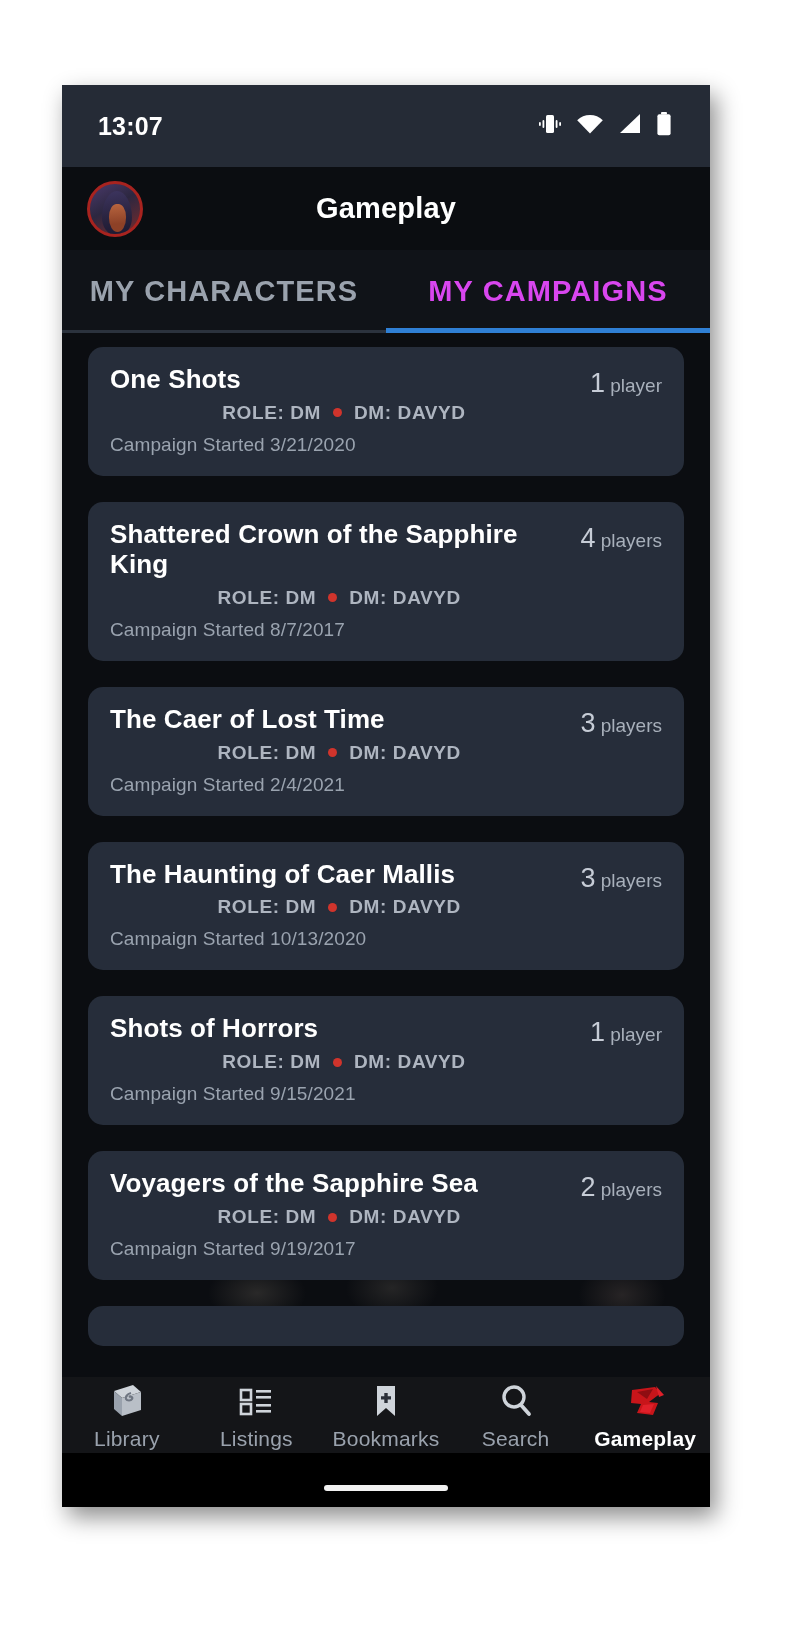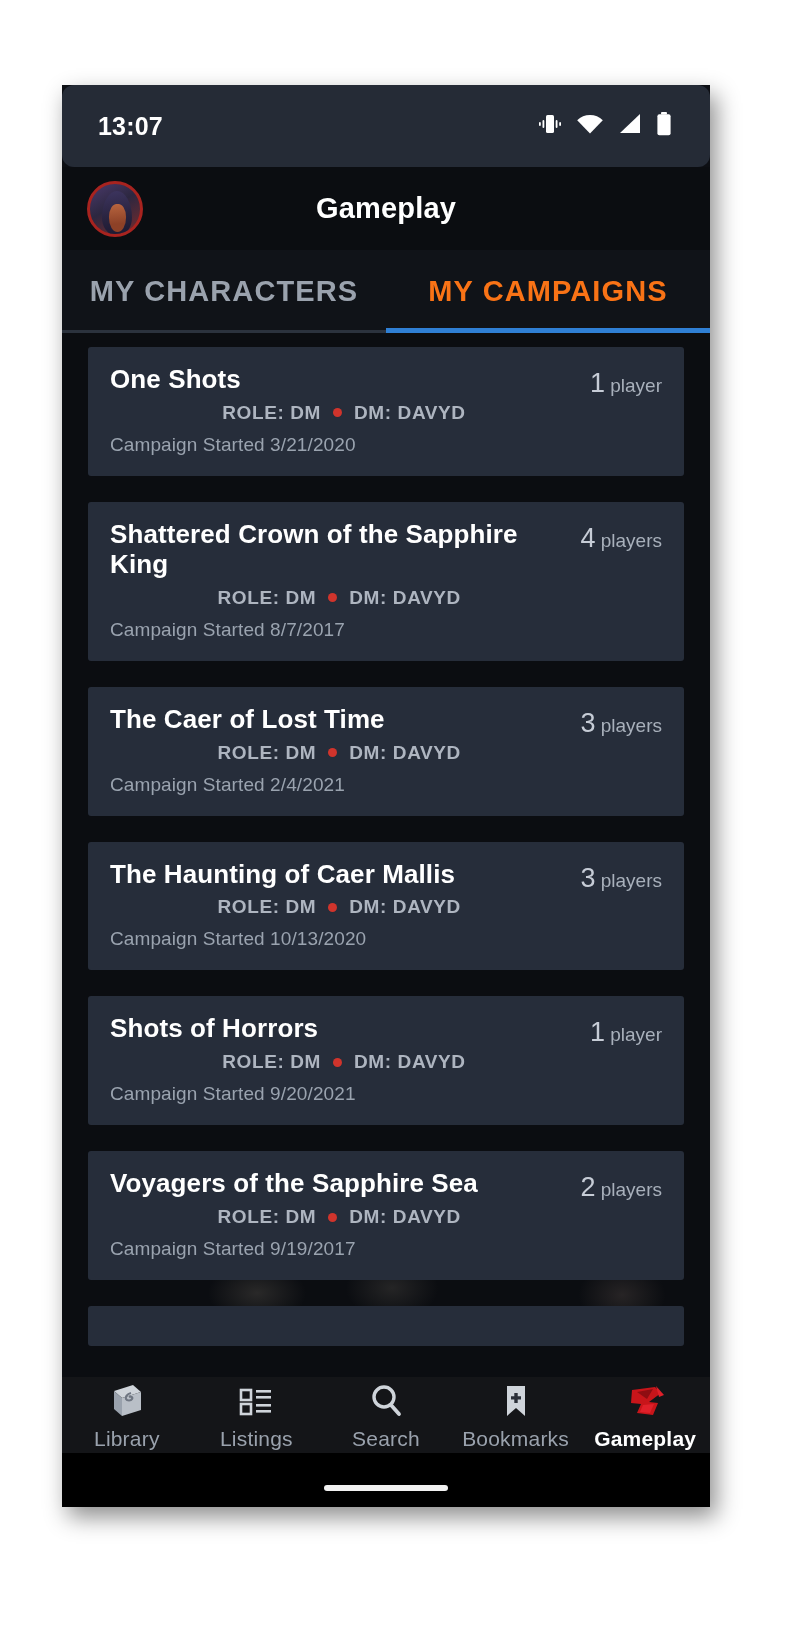--- a/index.html
+++ b/index.html
@@ -18,21 +18,20 @@
     background:#0d0f14;
     box-shadow: 6px 10px 22px rgba(0,0,0,.45);
     overflow:hidden;
   }
 
   
   .statusbar {
     height:82px; background:#252b36;
     display:flex; align-items:center; justify-content:space-between;
     padding:0 38px 0 36px;
-    border-radius:12px;
   }
   .clock { color:#fff; font-size:25px; font-weight:700; letter-spacing:.2px; }
   .sb-icons { display:flex; align-items:center; gap:13px; }
 
   
   .appbar {
     height:83px; background:#0b0d11;
     display:flex; align-items:center; position:relative;
   }
   .avatar {
@@ -60,21 +59,21 @@
     font-size:29px; font-weight:700; letter-spacing:.2px;
   }
 
   
   .tabs { height:83px; background:#101318; display:flex; position:relative; }
   .tab {
     flex:1; display:flex; align-items:center; justify-content:center;
     font-size:29px; font-weight:700; letter-spacing:1.1px;
   }
   .tab.inactive { color:#9aa2ad; }
-  .tab.active { color:#f97316; }
+  .tab.active { color:#d946ef; }
   .tab-rule {
     position:absolute; left:0; bottom:0; width:100%; height:3px; background:#2b323d;
   }
   .tab-ind {
     position:absolute; bottom:0; left:50%; width:50%; height:5px; background:#2f7fd4;
   }
 
   
   .list {
     position:relative; height:1114px; overflow:hidden;
@@ -92,21 +91,21 @@
       radial-gradient(ellipse 70px 42px at 600px 1118px, rgba(150,136,120,.16), rgba(0,0,0,0) 70%),
       radial-gradient(ellipse 60px 40px at 300px 1295px, rgba(130,122,112,.13), rgba(0,0,0,0) 70%),
       radial-gradient(ellipse 60px 40px at 520px 1292px, rgba(130,122,112,.13), rgba(0,0,0,0) 70%),
       #0b0d11;
   }
   .cards { position:relative; padding:14px 26px 0 26px; }
 
   .card {
     position:relative;
     background:#262d3a;
-    border-radius:3px;
+    border-radius:15px;
     padding:18px 22px 20px 22px;
     margin-bottom:26px;
     display:flex; align-items:flex-start; gap:12px;
   }
   .card-main { flex:1 1 auto; min-width:0; }
   .c-title {
     color:#ffffff; font-size:26px; font-weight:700; line-height:1.15;
     letter-spacing:.1px; margin-bottom:7px;
   }
   .c-meta {
@@ -266,21 +265,21 @@
         </div>
 
         <div class="card">
           <div class="card-main">
             <div class="c-title">Shots of Horrors</div>
             <div class="c-meta">
               <span>ROLE: DM</span>
               <span class="c-dot"></span>
               <span>DM: DAVYD</span>
             </div>
-            <div class="c-started">Campaign Started 9/20/2021</div>
+            <div class="c-started">Campaign Started 9/15/2021</div>
           </div>
           <div class="c-players">
             <span class="num">1</span>
             <span>player</span>
           </div>
         </div>
 
         <div class="card">
           <div class="card-main">
             <div class="c-title">Voyagers of the Sapphire Sea</div>
@@ -326,35 +325,35 @@
             <rect x="20" y="22" width="15" height="2.6" fill="#cfd4da"></rect>
             <rect x="20" y="28" width="15" height="2.6" fill="#cfd4da"></rect>
           </svg>
         </span>
         <span class="nav-label">Listings</span>
       </div>
 
       <div class="nav-item">
         <span class="nav-ico">
           <svg width="40" height="38" viewBox="0 0 40 38">
+            <path d="M11 4h18v30l-9-8-9 8z" fill="#cfd4da"></path>
+            <path d="M18.3 11h3.4v3.2H25v3.4h-3.3V21h-3.4v-3.4H15v-3.4h3.3z" fill="#2a2f38"></path>
+          </svg>
+        </span>
+        <span class="nav-label">Bookmarks</span>
+      </div>
+
+      <div class="nav-item">
+        <span class="nav-ico">
+          <svg width="40" height="38" viewBox="0 0 40 38">
             <circle cx="18" cy="15" r="10" fill="none" stroke="#cfd4da" stroke-width="3.4"></circle>
             <line x1="25" y1="23" x2="33" y2="32" stroke="#cfd4da" stroke-width="3.8" stroke-linecap="round"></line>
           </svg>
         </span>
         <span class="nav-label">Search</span>
-      </div>
-
-      <div class="nav-item">
-        <span class="nav-ico">
-          <svg width="40" height="38" viewBox="0 0 40 38">
-            <path d="M11 4h18v30l-9-8-9 8z" fill="#cfd4da"></path>
-            <path d="M18.3 11h3.4v3.2H25v3.4h-3.3V21h-3.4v-3.4H15v-3.4h3.3z" fill="#2a2f38"></path>
-          </svg>
-        </span>
-        <span class="nav-label">Bookmarks</span>
       </div>
 
       <div class="nav-item active">
         <span class="nav-ico">
           <svg width="44" height="38" viewBox="0 0 44 38">
             <path d="M9 8 L32 5 L38 11 L26 20 L35 21 L30 33 L14 31 L18 22 L8 21 Z" fill="#c8151a"></path>
             <path d="M14 10 L30 7 L24 17 Z" fill="#8f0d12"></path>
             <path d="M20 23 L31 22 L27 31 L17 30 Z" fill="#e0202a"></path>
             <path d="M33 4 L41 13 L36 15 Z" fill="#e0202a"></path>
           </svg>

